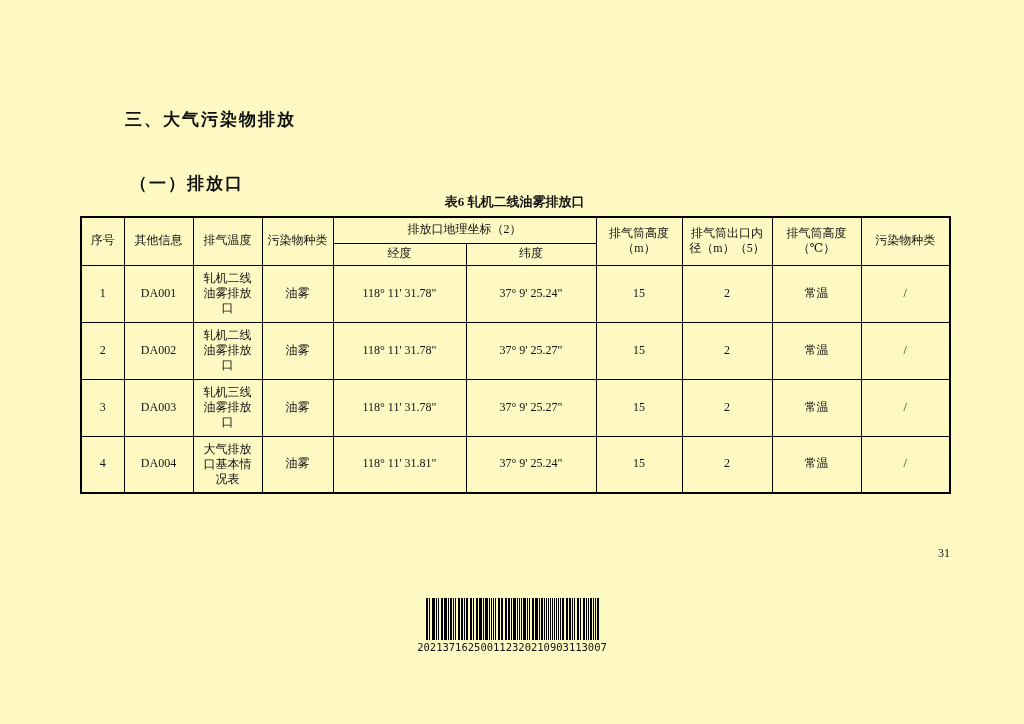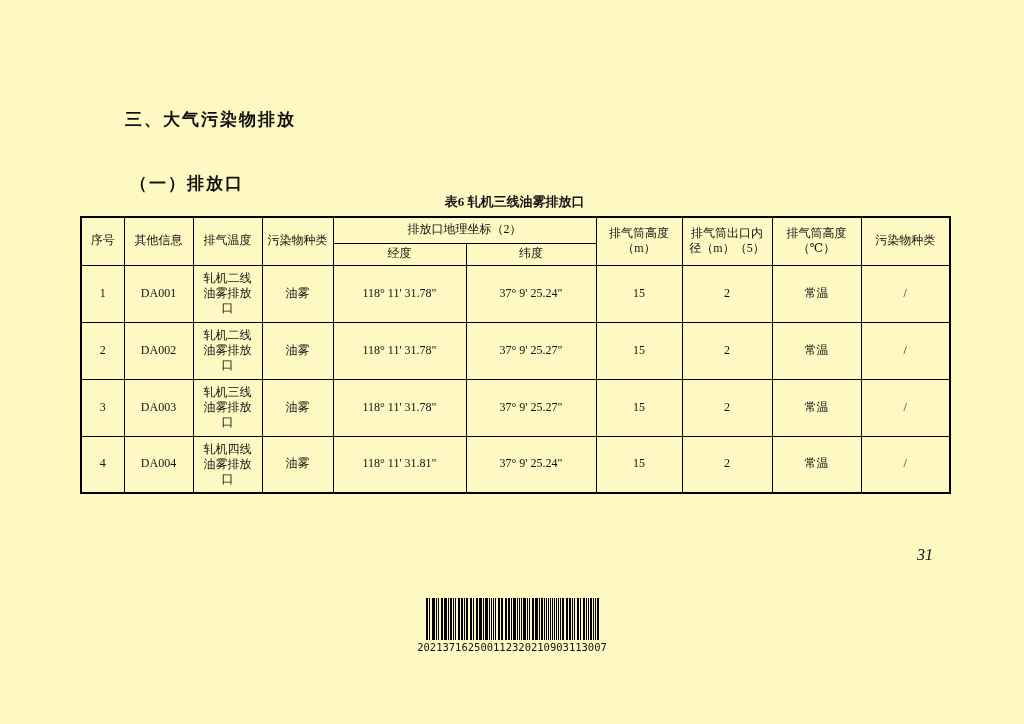--- a/index.html
+++ b/index.html
@@ -62,23 +62,22 @@
   }
   table.main td.name-cell { padding: 1px 9px; line-height: 1.25; }
   tr.hdr-top  { height: 26px; }
   tr.hdr-sub  { height: 22px; }
   tr.data-row { height: 57px; }
   .page-number {
     position: absolute;
     left: 900px;
     top: 546px;
     width: 50px;
-    text-align: center;
-    font-size: 16px;
-    font-style: italic;
+    text-align: right;
+    font-size: 12px;
   }
   .barcode-wrap {
     position: absolute;
     left: 417px;
     top: 598px;
     width: 190px;
     text-align: center;
   }
   .barcode-bars {
     display: flex;
@@ -95,21 +94,21 @@
   }
 </style>
 </head>
 <body>
 
 <div class="page">
 
   <div class="heading">三、大气污染物排放</div>
   <div class="subheading">（一）排放口</div>
 
-  <div class="table-title">表6 轧机三线油雾排放口</div>
+  <div class="table-title">表6 轧机二线油雾排放口</div>
 
   <table class="main">
     <colgroup>
       <col style="width:43px">
         <col style="width:69px">
         <col style="width:69px">
         <col style="width:71px">
       <col style="width:133px">
         <col style="width:130px">
         <col style="width:86px">
@@ -167,21 +166,21 @@
         <td>118° 11' 31.78"</td>
         <td>37° 9' 25.27"</td>
         <td>15</td>
         <td>2</td>
         <td>常温</td>
         <td>/</td>
       </tr>
       <tr class="data-row">
         <td>4</td>
         <td>DA004</td>
-        <td class="name-cell">轧机四线油雾排放口</td>
+        <td class="name-cell">大气排放口基本情况表</td>
         <td>油雾</td>
         <td>118° 11' 31.81"</td>
         <td>37° 9' 25.24"</td>
         <td>15</td>
         <td>2</td>
         <td>常温</td>
         <td>/</td>
       </tr>
     </tbody>
   </table>

